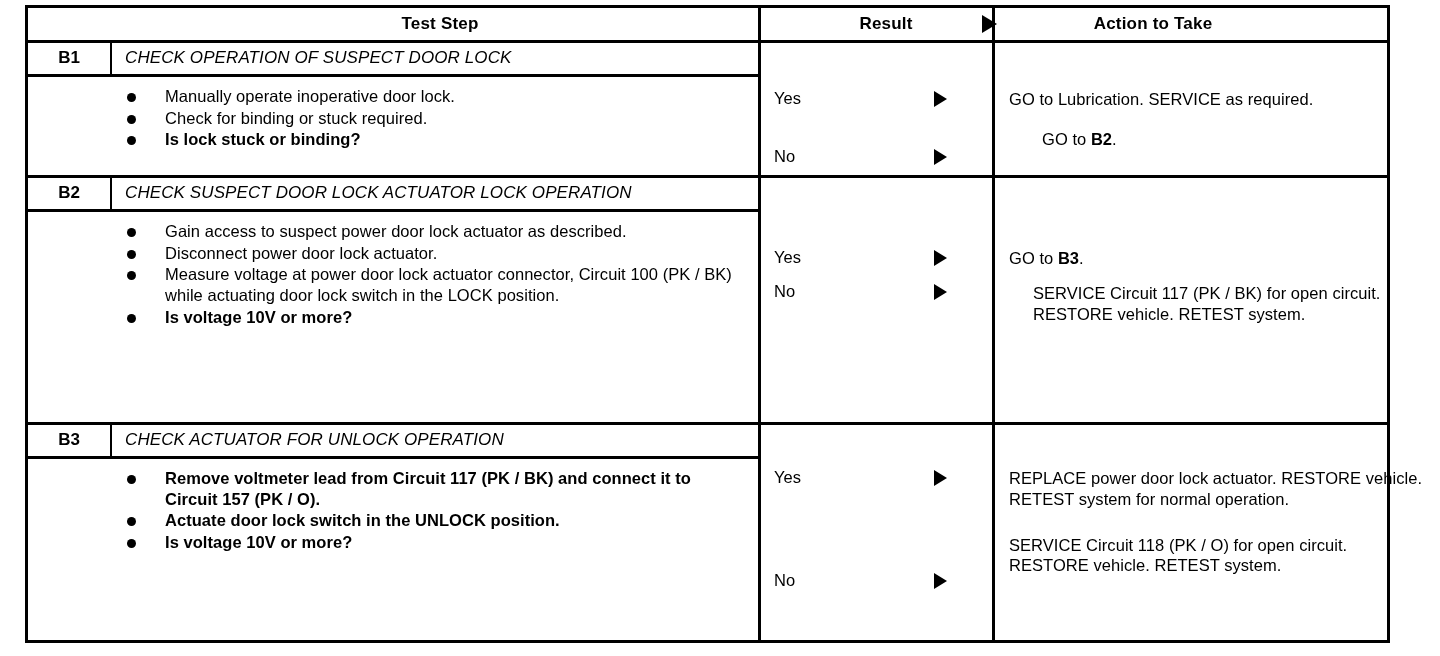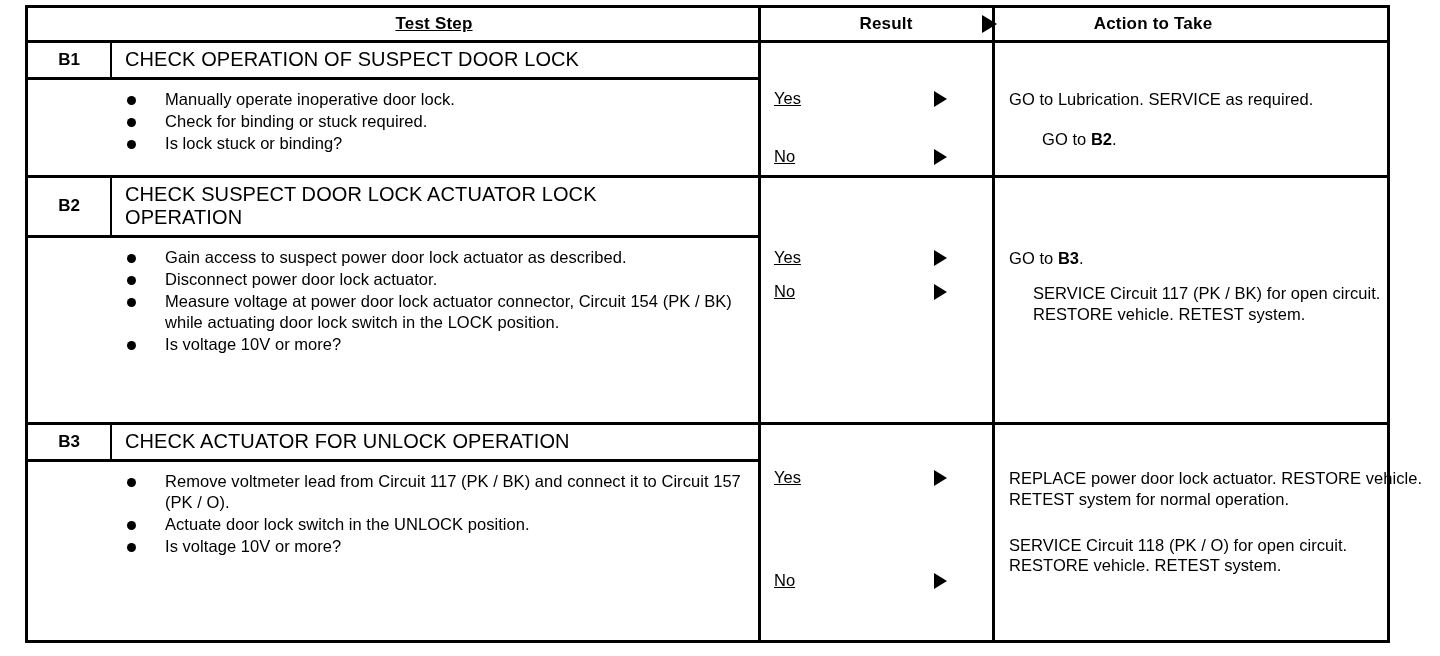--- a/index.html
+++ b/index.html
@@ -27,21 +27,21 @@
 
   
   .hdr{
     position:absolute;left:0;top:0;right:0;height:32px;
   }
   .hdr-cell{
     position:absolute;top:0;height:32px;
     display:flex;align-items:center;justify-content:center;
     font-weight:bold;font-size:17px;letter-spacing:0.2px;
   }
-  .hdr-teststep{left:6px;width:800px;text-decoration:underline;}
+  .hdr-teststep{left:12px;width:800px;}
   .hdr-result{left:733px;width:250px;justify-content:center;}
   .hdr-action{left:967px;width:316px;}
   .hdr-result-inner{position:relative;width:100%;height:100%;
     display:flex;align-items:center;justify-content:center;}
   .hdr-arrow{position:absolute;right:14px;top:50%;transform:translateY(-50%);}
 
   
   .tri{
     width:0;height:0;
     border-top:9px solid transparent;
@@ -65,44 +65,45 @@
   .sect-id{
     width:82px;min-width:82px;
     border-right:2px solid #000;
     display:flex;align-items:center;justify-content:center;
     font-weight:bold;font-size:17px;
     padding:4px 0 5px 0;
   }
   .sect-head{
     flex:1;
     display:flex;align-items:center;
-    font-size:20px;letter-spacing:0.1px;
+    font-size:17px;letter-spacing:0.1px;
     padding:5px 6px 6px 13px;
     line-height:1.16;
+    font-style:italic;
   }
   .bullets{
     padding:9px 10px 10px 99px;
   }
   .bullets ul{list-style:none;margin:0;padding:0;}
   .bullets li{
     position:relative;
     padding-left:38px;
     font-size:16.5px;
     line-height:1.26;
     margin:0 0 1px 0;
     letter-spacing:0.05px;
   }
   .bullets li .dot{
     position:absolute;left:0;top:7px;
     width:9px;height:9px;border-radius:50%;background:#000;
   }
-  .bullets li.b{font-weight:normal;}
-
-  
-  .res-col{position:absolute;left:733px;width:196px;box-sizing:border-box;text-decoration:underline;}
+  .bullets li.b{font-weight:bold;}
+
+  
+  .res-col{position:absolute;left:733px;width:196px;box-sizing:border-box;}
   .act-col{position:absolute;left:967px;width:444px;box-sizing:border-box;}
 
   .res-item{
     position:relative;
     display:flex;align-items:flex-start;justify-content:space-between;
     padding:0 10px 0 13px;
     box-sizing:border-box;
   }
   .res-label{font-size:16.5px;line-height:1.2;}
   .res-item .tri{margin-top:2px;}
@@ -172,21 +173,21 @@
 
     <div class="sect" style="top:170px;height:244px;">
       <div class="sect-title">
         <div class="sect-id">B2</div>
         <div class="sect-head" style="max-width:560px;">CHECK SUSPECT DOOR LOCK ACTUATOR LOCK OPERATION</div>
       </div>
       <div class="bullets">
         <ul>
           <li><span class="dot"></span><span>Gain access to suspect power door lock actuator as described.</span></li>
           <li><span class="dot"></span><span>Disconnect power door lock actuator.</span></li>
-          <li><span class="dot"></span><span>Measure voltage at power door lock actuator connector, Circuit 154 (PK / BK) while actuating door lock switch in the LOCK position.</span></li>
+          <li><span class="dot"></span><span>Measure voltage at power door lock actuator connector, Circuit 100 (PK / BK) while actuating door lock switch in the LOCK position.</span></li>
           <li class="b"><span class="dot"></span><span>Is voltage 10V or more?</span></li>
         </ul>
       </div>
     </div>
 
     <div class="res-col" style="top:170px;height:244px;">
       <div class="res-item" style="margin-top:70px;">
         <span class="res-label">Yes</span>
         <span class="tri sm"></span>
       </div>

